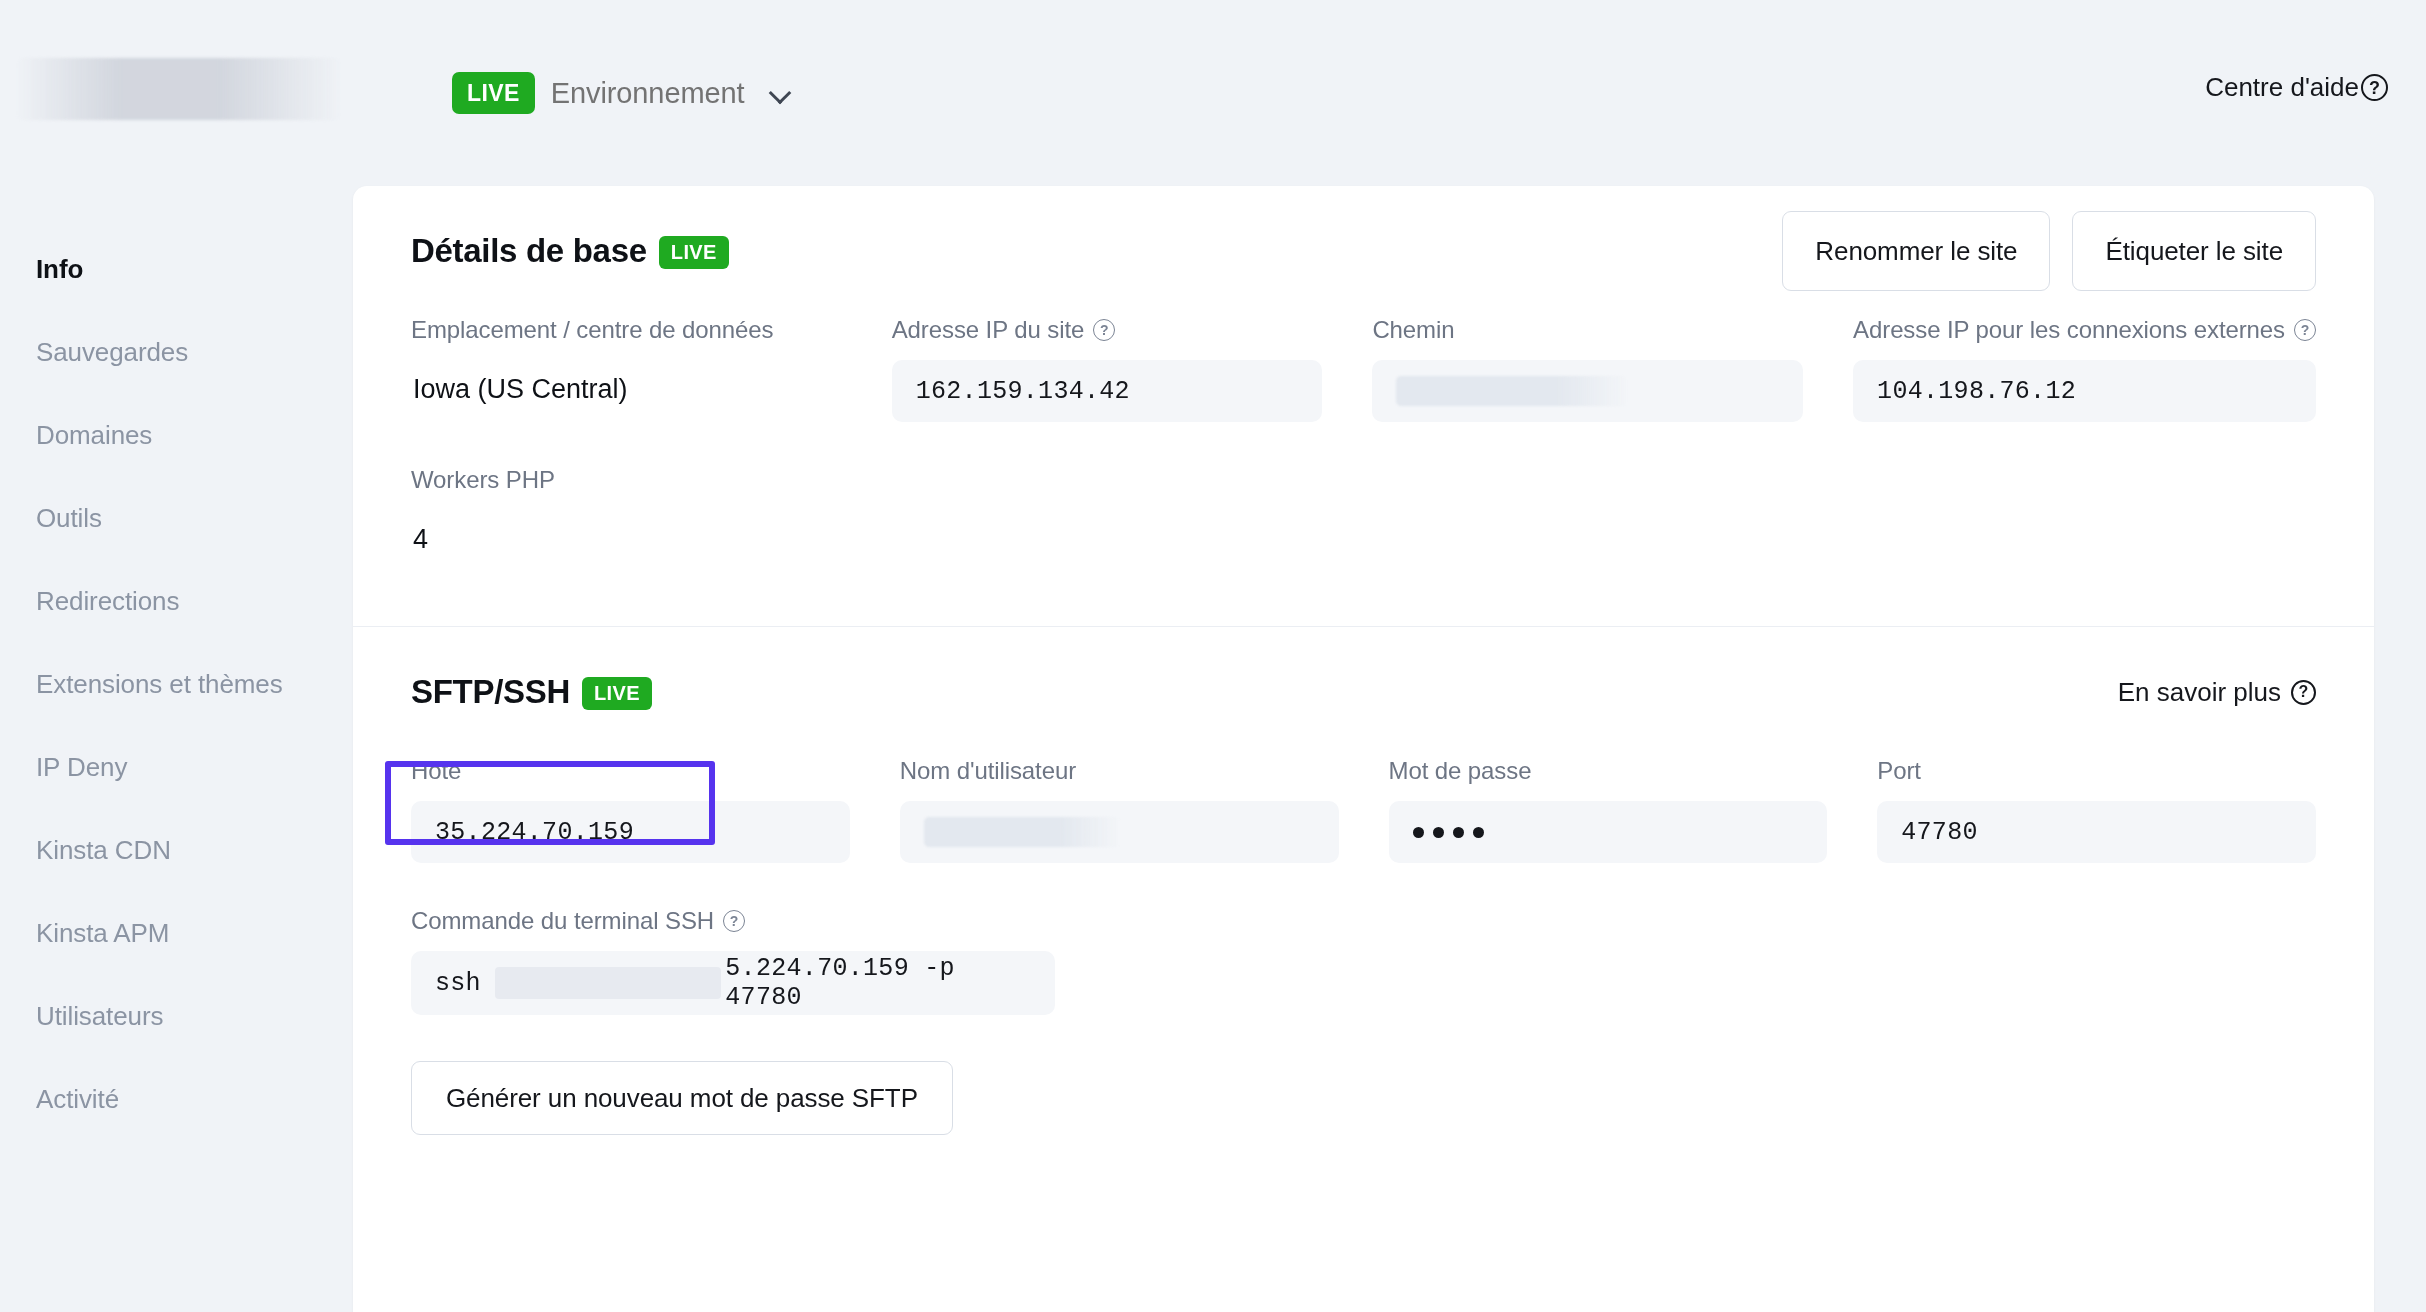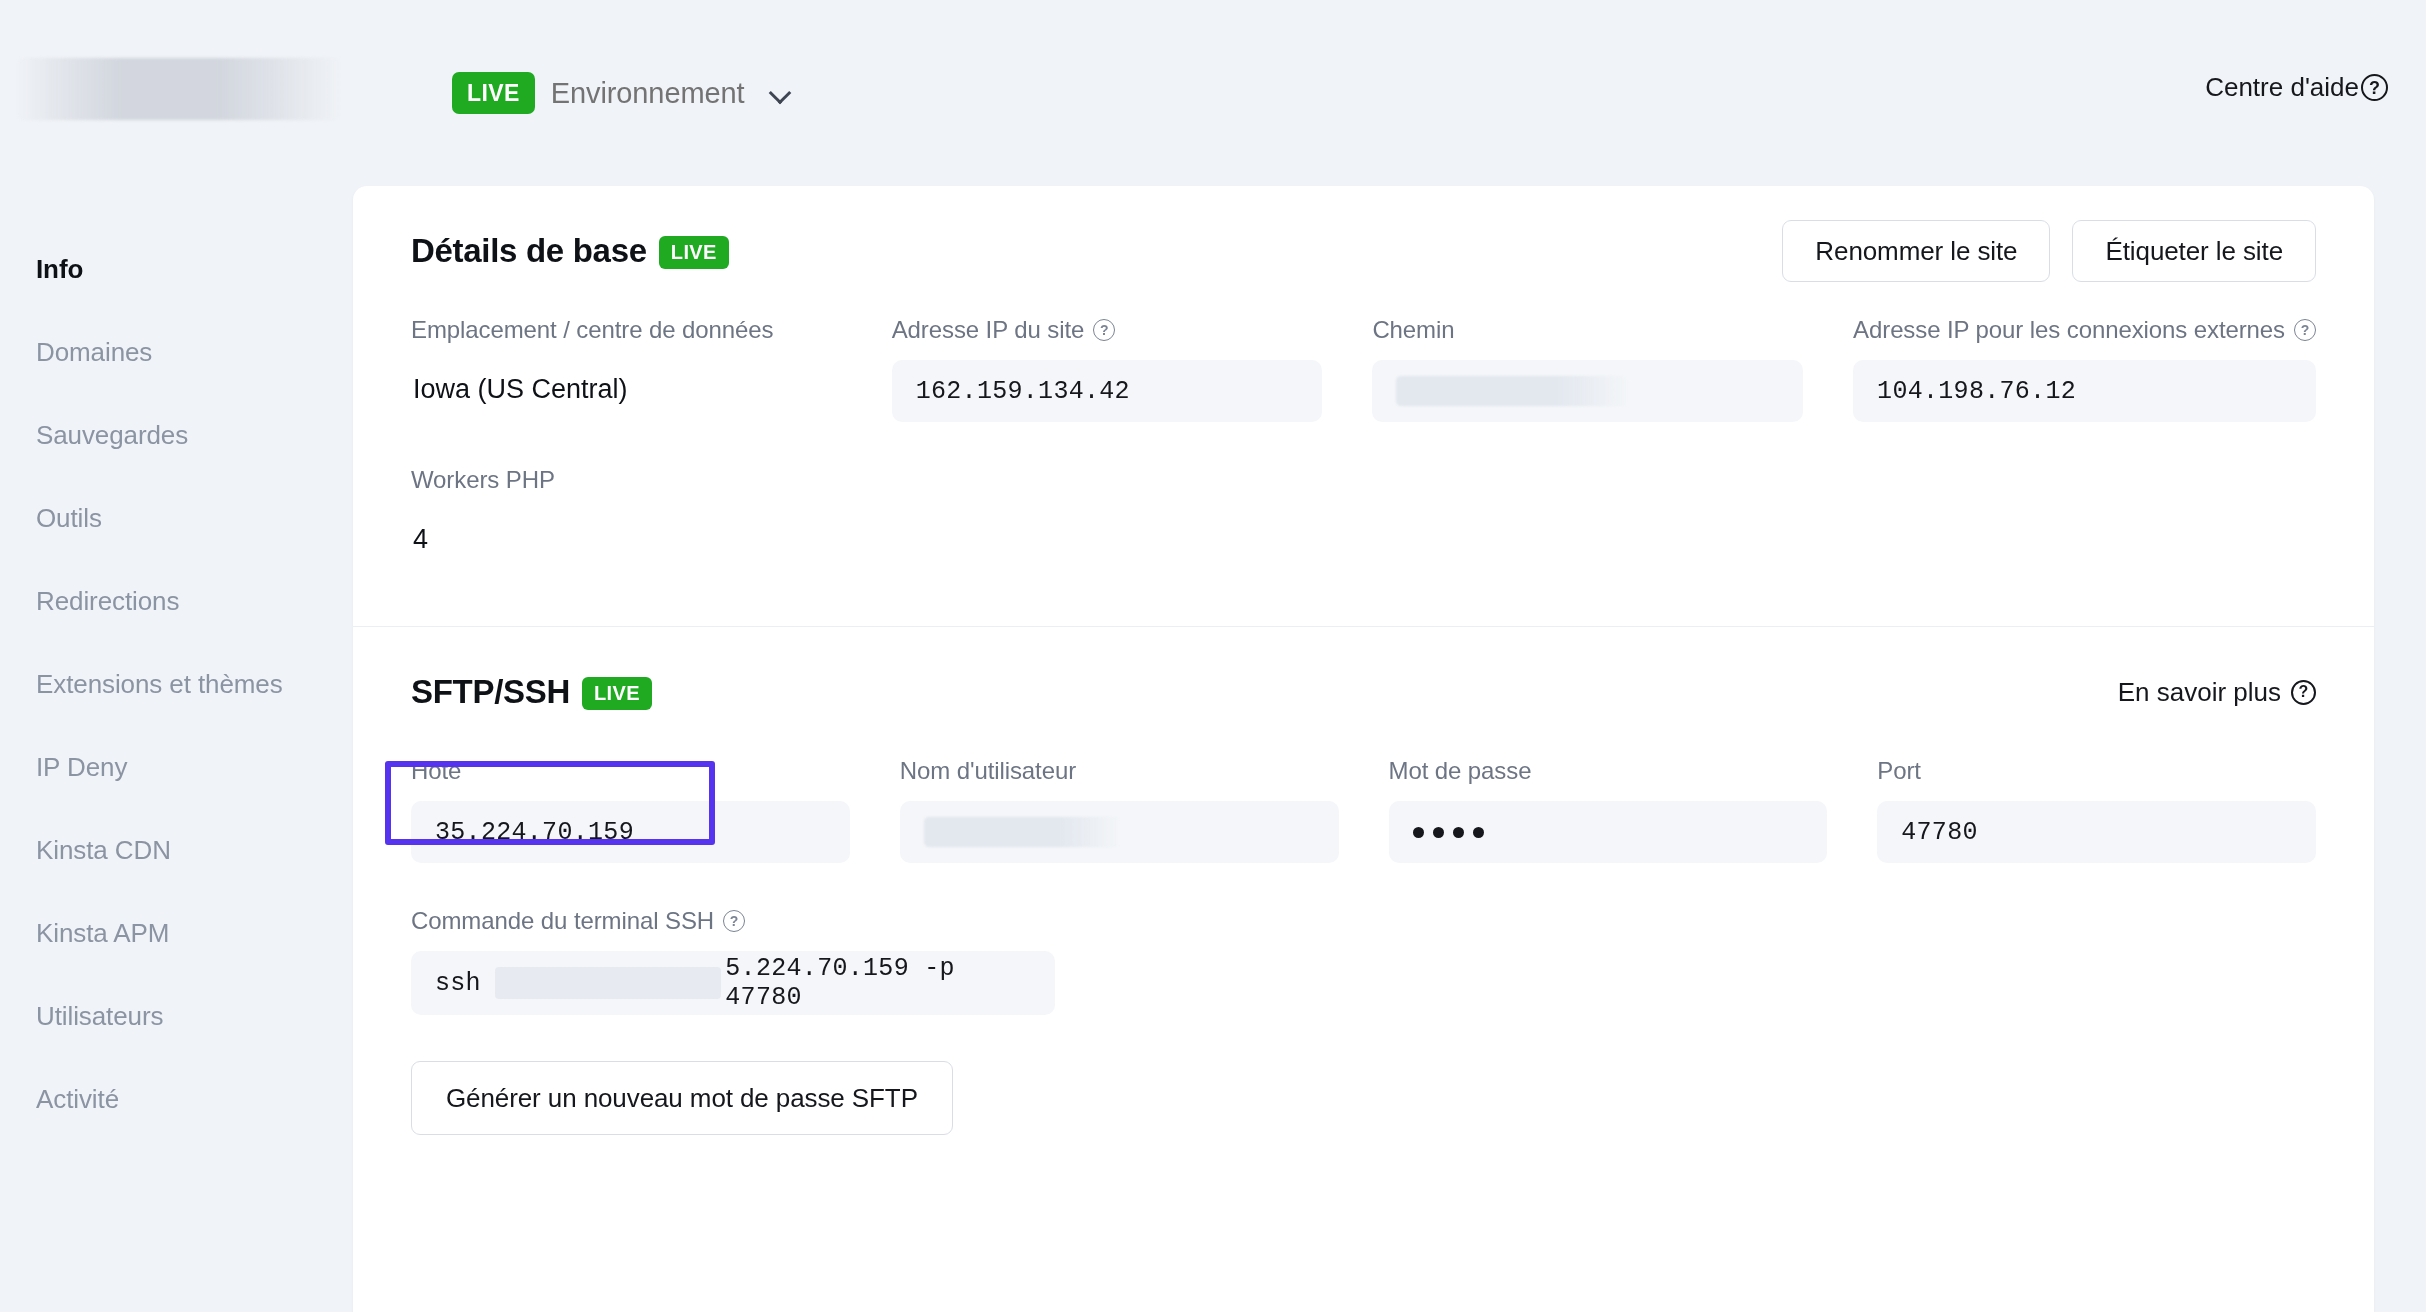--- a/index.html
+++ b/index.html
@@ -195,21 +195,21 @@
     padding: 0 12px;
     font-size: 20px;
     border-radius: 6px;
     position: relative;
     top: 1px;
   }
 
   .head-btns { display: flex; gap: 22px; }
 
   .btn {
-    height: 62px;
+    height: 80px;
     padding: 0 32px;
     border-radius: 9px;
     border: 1px solid #d9dee6;
     background: #ffffff;
     font-family: "Liberation Sans", sans-serif;
     font-size: 26px;
     color: #15171c;
     cursor: pointer;
     white-space: nowrap;
     letter-spacing: -.1px;
@@ -348,24 +348,24 @@
     <span>Centre d'aide</span>
     <span class="qmark lg">?</span>
   </div>
 </div>
 
 <nav class="sidebar">
   <div class="nav-item active">
     <span>Info</span>
   </div>
   <div class="nav-item">
+    <span>Sauvegardes</span>
+  </div>
+  <div class="nav-item">
     <span>Domaines</span>
-  </div>
-  <div class="nav-item">
-    <span>Sauvegardes</span>
   </div>
   <div class="nav-item">
     <span>Outils</span>
   </div>
   <div class="nav-item">
     <span>Redirections</span>
   </div>
   <div class="nav-item">
     <span>Extensions et thèmes</span>
   </div>

